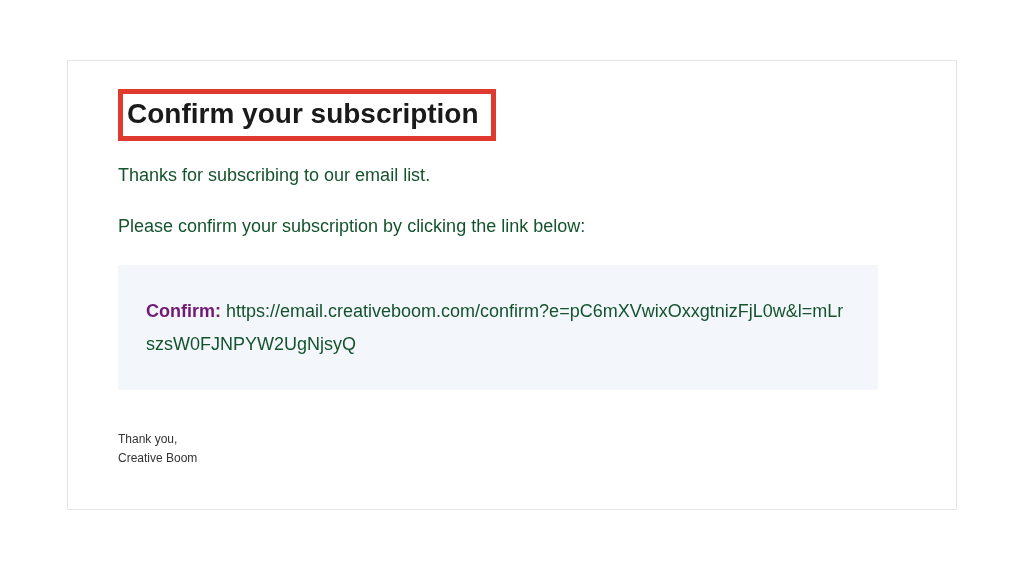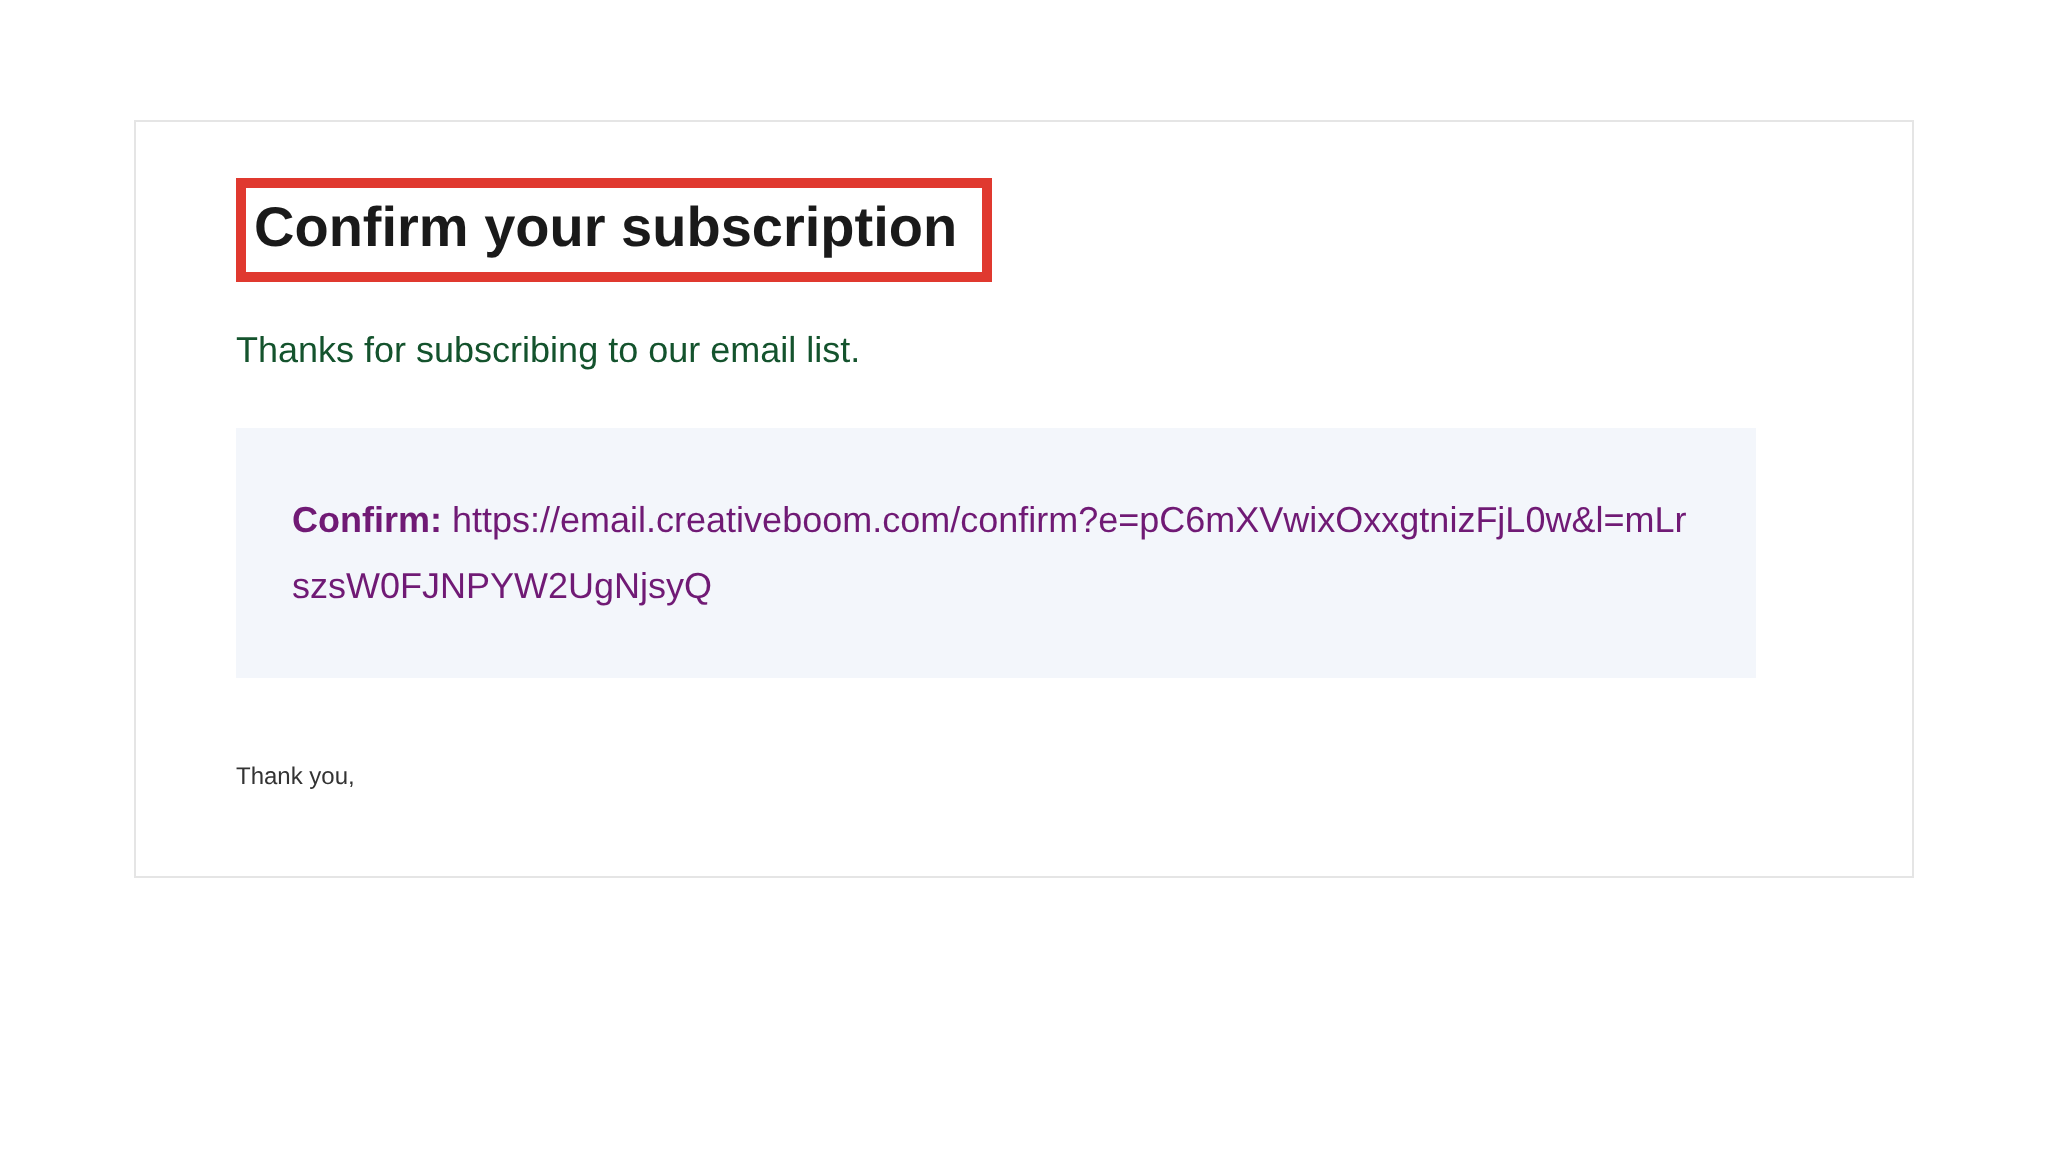--- a/index.html
+++ b/index.html
@@ -48,42 +48,44 @@
       line-height: 1.8;
       color: #333;
       word-break: break-all;
     }
     .link-label {
       font-weight: bold;
       color: #701a75;
       text-align: right;
     }
     .link-url {
-      color: #701a75;
+      color: #14532d;
       text-decoration: none;
     }
     .signoff {
       font-size: 12px;
       color: #333333;
       line-height: 1.6;
     }
   </style>
 </head>
 <body>
 
 <div class="email-container">
   <div class="heading-wrap">
     <h1 class="heading">Confirm your subscription</h1>
   </div>
 
   <p class="body-text">Thanks for subscribing to our email list.</p>
 
+  <p class="body-text">Please confirm your subscription by clicking the link below:</p>
 
   <div class="link-box">
     <div class="link-line">
       <span class="link-label">Confirm: </span><a href="#" class="link-url">https://email.creativeboom.com/confirm?e=pC6mXVwixOxxgtnizFjL0w&amp;l=mLrszsW0FJNPYW2UgNjsyQ</a>
     </div>
   </div>
 
   <div class="signoff">
     <div>Thank you,</div>
+    <div>Creative Boom</div>
   </div>
 </div>
 
 </body></html>

